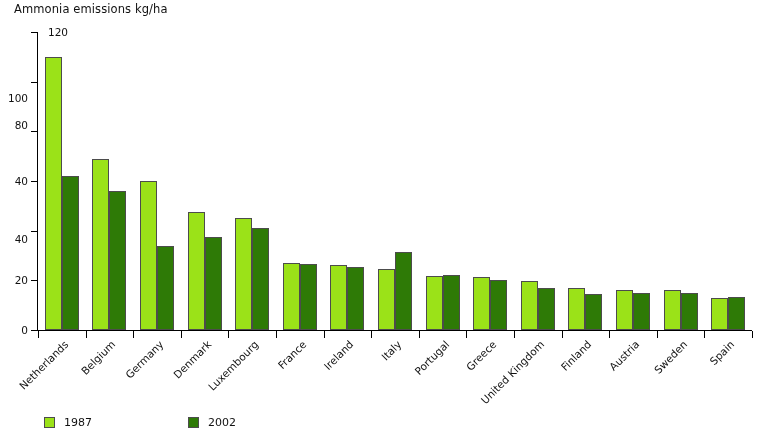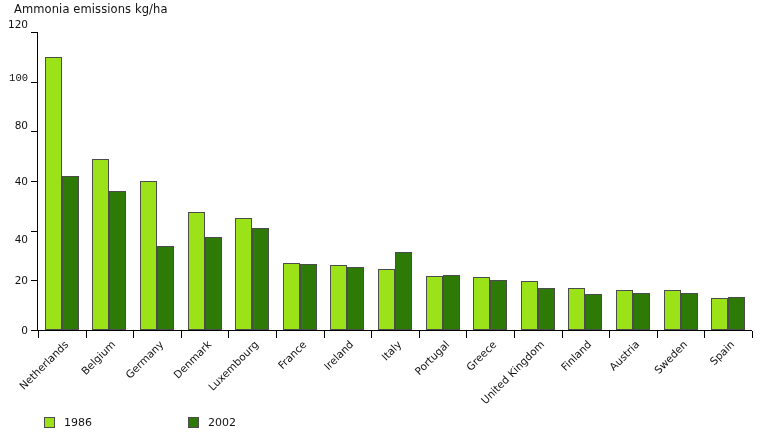--- a/index.html
+++ b/index.html
@@ -159,23 +159,23 @@
       <div class="ylabel-box" style="top: 330px;">0</div>
       <div class="ytick" style="top: 280.333px;"></div>
       <div class="ylabel-box" style="top: 280.333px;">20</div>
       <div class="ytick" style="top: 230.667px;"></div>
       <div class="ylabel-box" style="top: 239px;">40</div>
       <div class="ytick" style="top: 181px;"></div>
       <div class="ylabel-box" style="top: 181px;">40</div>
       <div class="ytick" style="top: 131.333px;"></div>
       <div class="ylabel-box" style="top: 125px;">80</div>
       <div class="ytick" style="top: 81.6667px;"></div>
-      <div class="ylabel-box" style="top: 78px; font-family: Liberation Mono, monospace;">100</div>
+      <div class="ylabel-box" style="top: 98px;">100</div>
       <div class="ytick" style="top: 32px;"></div>
-      <div class="ylabel-box" style="top: 24px;">120</div>
+      <div class="ylabel-box" style="top: 32px; padding-left: 40px;">120</div>
     </div>
   <div id="xtick-layer">
       <div class="xtick" style="left: 38px;"></div>
       <div class="xtick" style="left: 85.6px;"></div>
       <div class="xtick" style="left: 133.2px;"></div>
       <div class="xtick" style="left: 180.8px;"></div>
       <div class="xtick" style="left: 228.4px;"></div>
       <div class="xtick" style="left: 276px;"></div>
       <div class="xtick" style="left: 323.6px;"></div>
       <div class="xtick" style="left: 371.2px;"></div>
@@ -236,21 +236,21 @@
       <div class="xlabel" style="left: 237.8px; width: 300px;">United Kingdom</div>
       <div class="xlabel" style="left: 285.4px; width: 300px;">Finland</div>
       <div class="xlabel" style="left: 333px; width: 300px;">Austria</div>
       <div class="xlabel" style="left: 380.6px; width: 300px;">Sweden</div>
       <div class="xlabel" style="left: 428.2px; width: 300px;">Spain</div>
     </div>
 
   <div class="legend" id="legend">
       <div class="legend-item">
         <span class="legend-swatch" style="background: rgb(155, 226, 24);"></span>
-        <span class="legend-label">1986</span>
+        <span class="legend-label">1987</span>
       </div>
       <div class="legend-item">
         <span class="legend-swatch" style="background: rgb(46, 122, 6);"></span>
         <span class="legend-label">2002</span>
       </div>
     </div>
 
 </div>
 
 </body></html>

